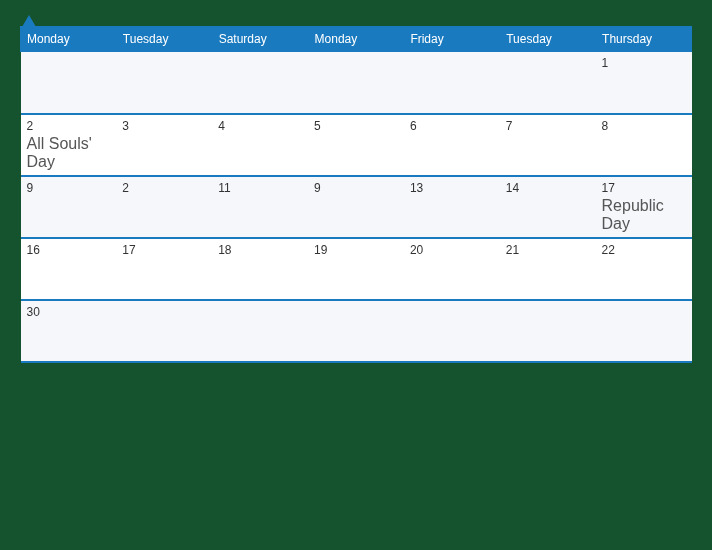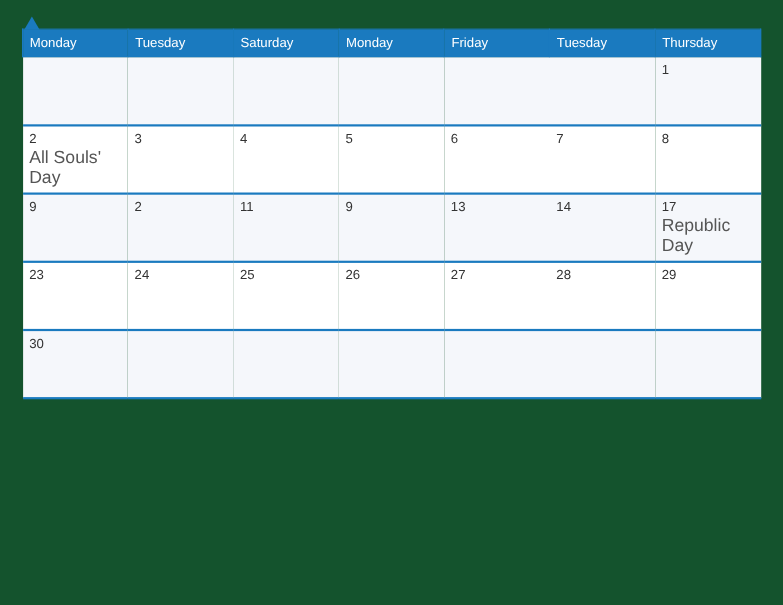--- a/index.html
+++ b/index.html
@@ -204,39 +204,39 @@
           <td>
             <span class="day-num">14</span>
           </td>
           <td>
             <span class="day-num">17</span>
             <span class="holiday">Republic Day</span>
           </td>
         </tr>
         <tr>
           <td>
-            <span class="day-num">23</span>
-          </td>
-          <td>
-            <span class="day-num">24</span>
-          </td>
-          <td>
-            <span class="day-num">25</span>
-          </td>
-          <td>
-            <span class="day-num">26</span>
-          </td>
-          <td>
-            <span class="day-num">27</span>
-          </td>
-          <td>
-            <span class="day-num">28</span>
-          </td>
-          <td>
-            <span class="day-num">29</span>
+            <span class="day-num">16</span>
+          </td>
+          <td>
+            <span class="day-num">17</span>
+          </td>
+          <td>
+            <span class="day-num">18</span>
+          </td>
+          <td>
+            <span class="day-num">19</span>
+          </td>
+          <td>
+            <span class="day-num">20</span>
+          </td>
+          <td>
+            <span class="day-num">21</span>
+          </td>
+          <td>
+            <span class="day-num">22</span>
           </td>
         </tr>
         <tr class="last-row">
           <td>
             <span class="day-num">30</span>
           </td>
           <td class="empty-cell"></td>
           <td class="empty-cell"></td>
           <td class="empty-cell"></td>
           <td class="empty-cell"></td>

